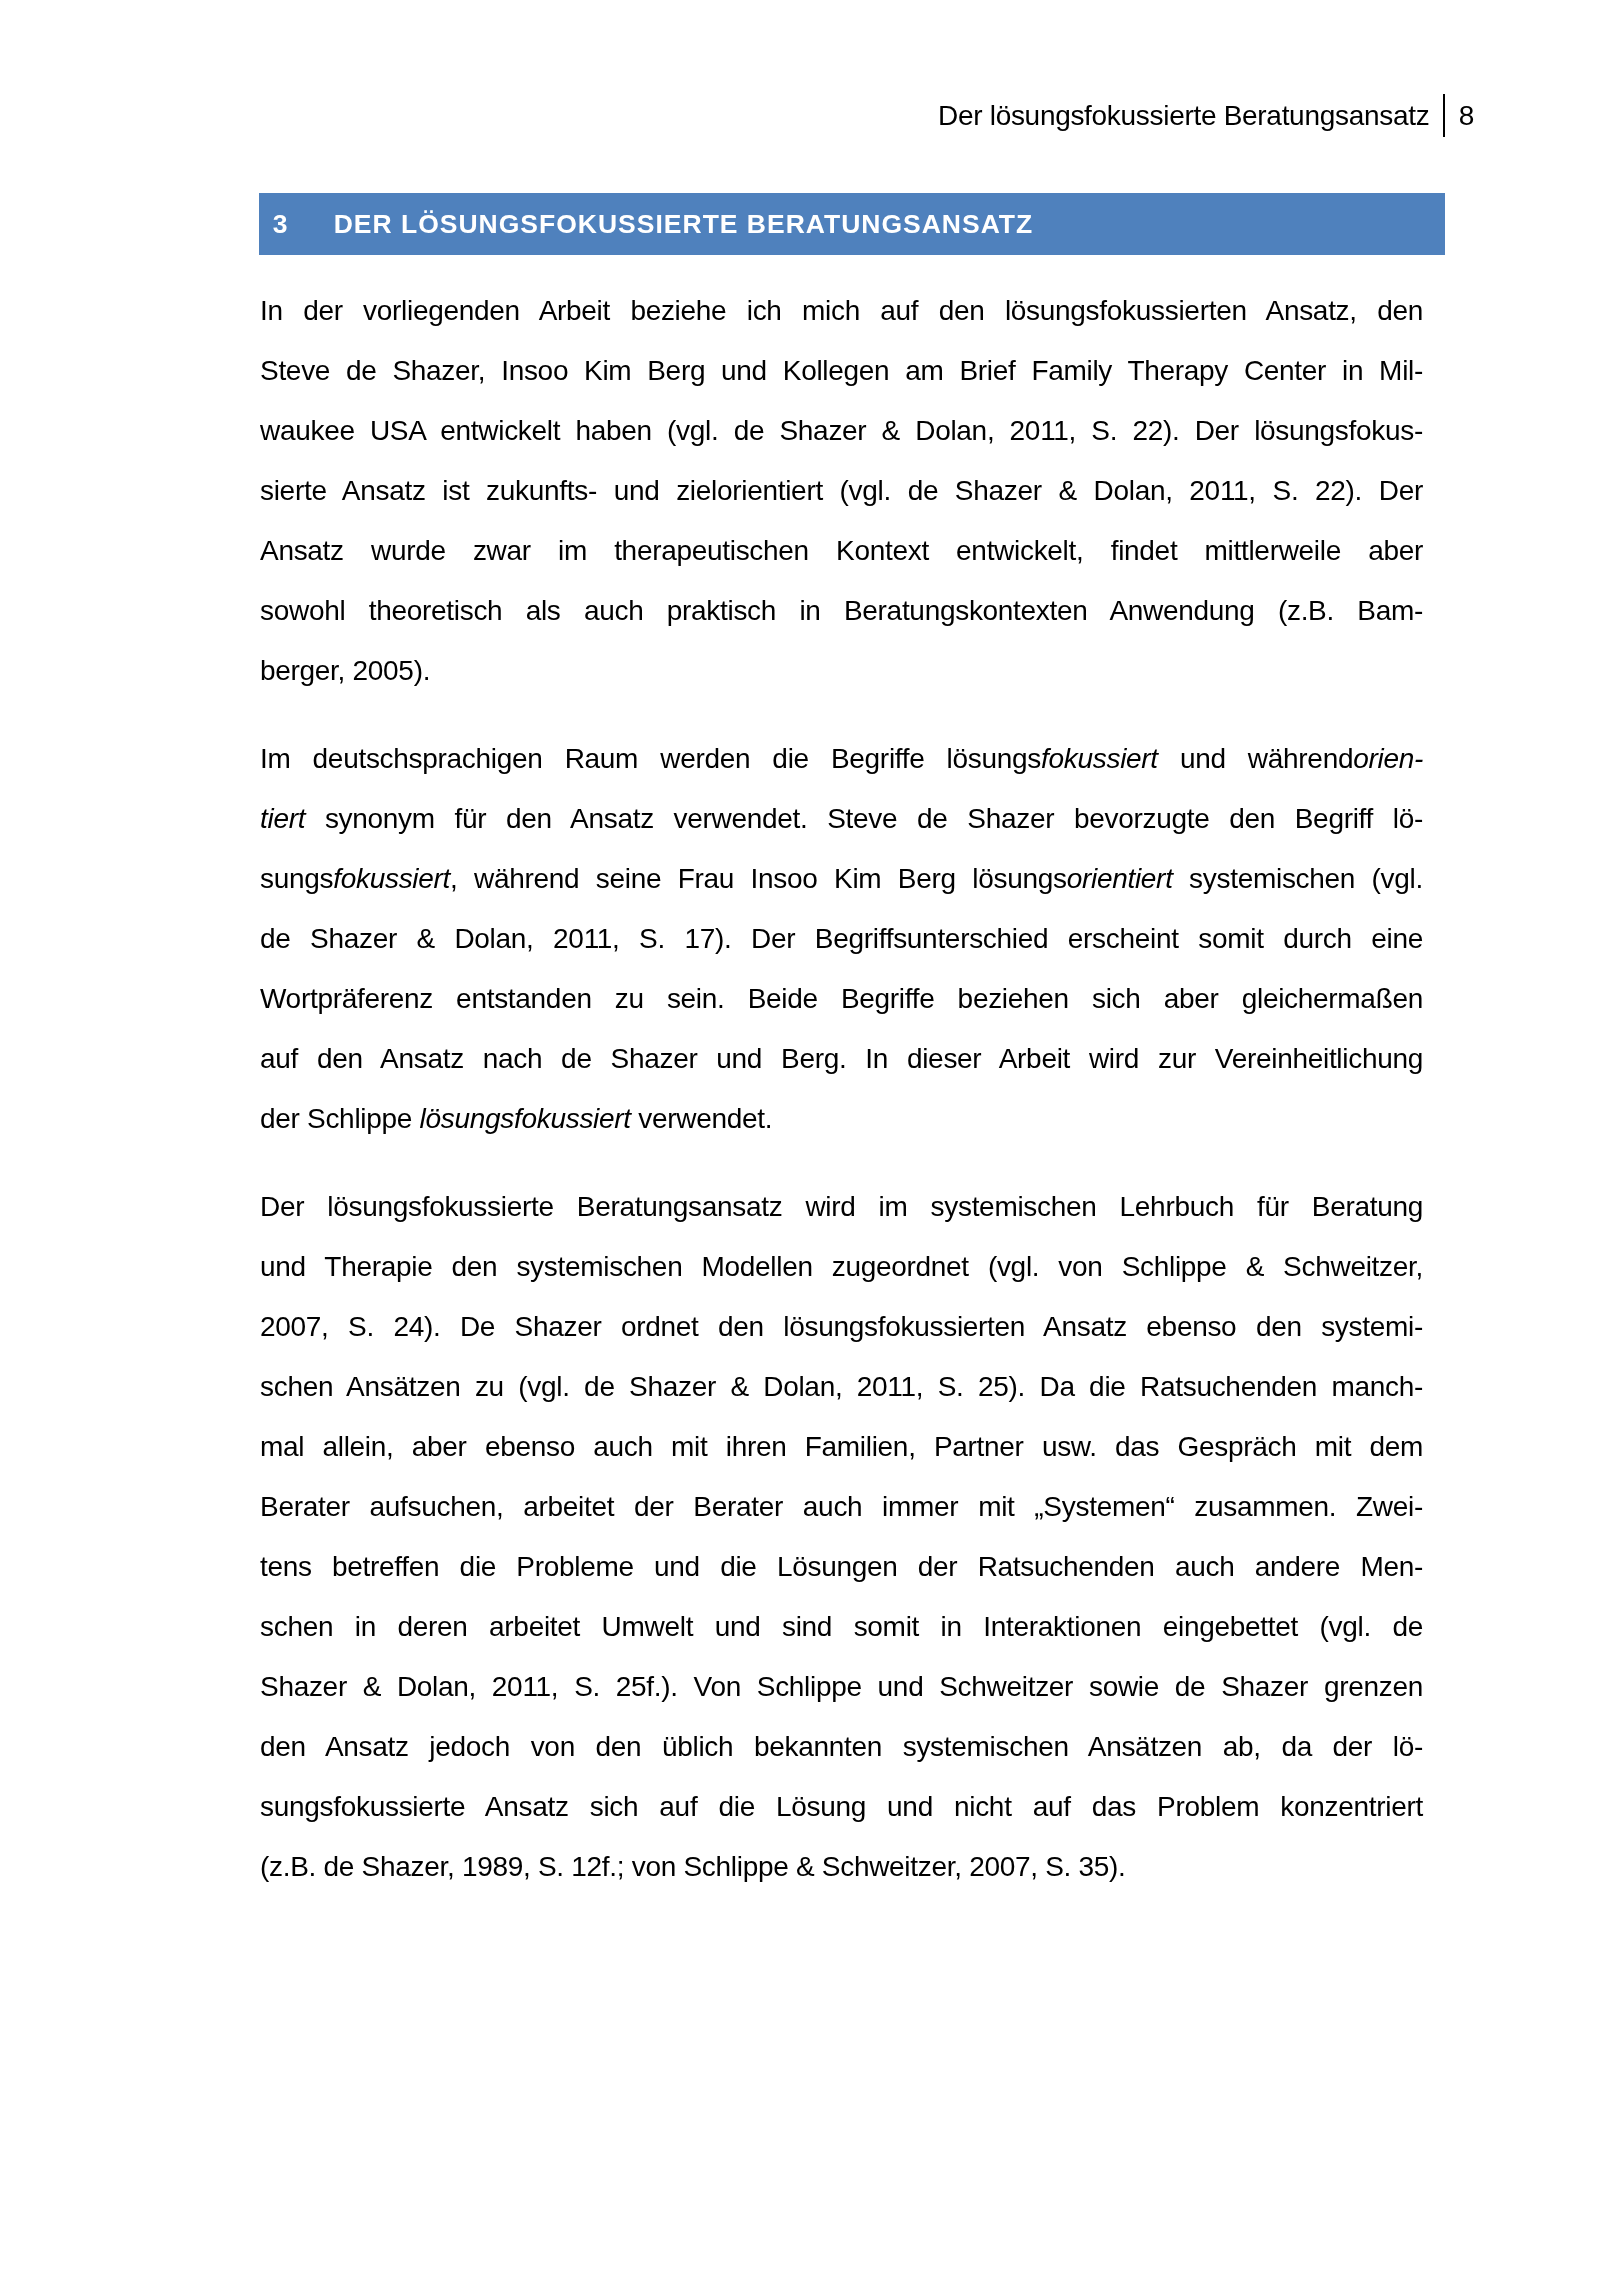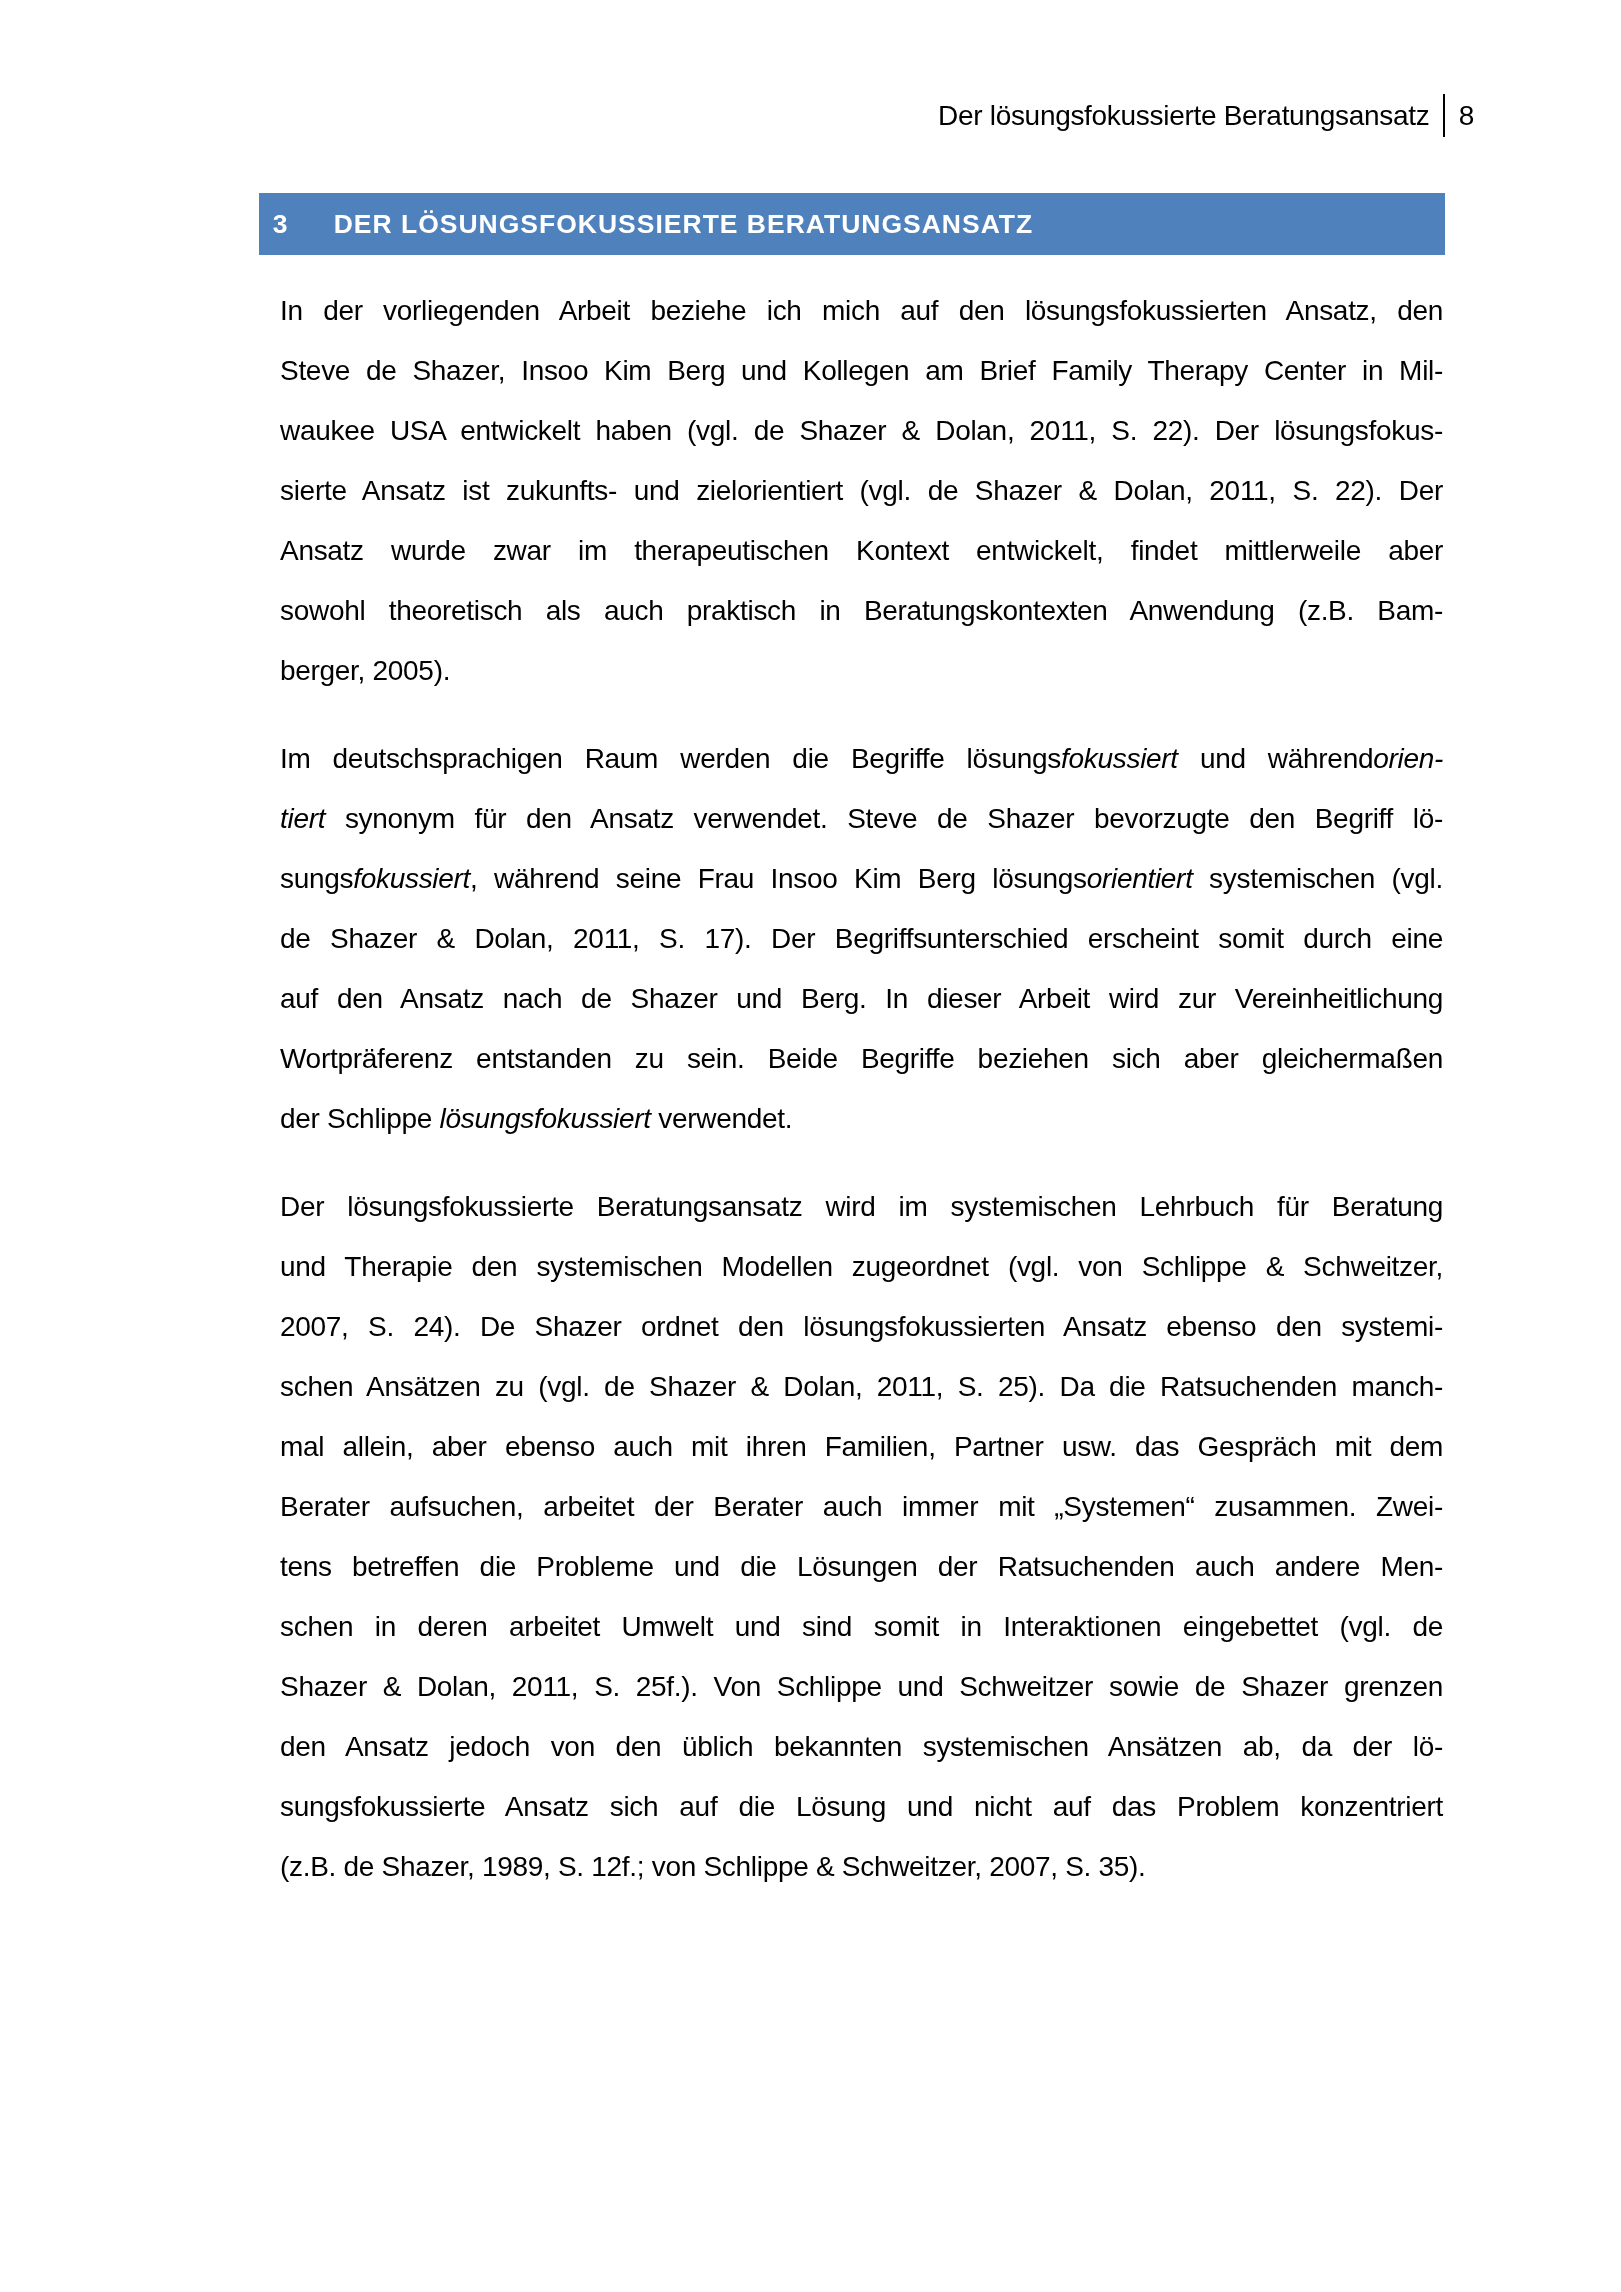--- a/index.html
+++ b/index.html
@@ -5,21 +5,21 @@
     html, body { margin: 0; padding: 0; background: #ffffff; }
     body { width: 1621px; height: 2293px; position: relative; overflow: hidden;
            font-family: "Liberation Sans", sans-serif; color: #000; }
     .running-header { position: absolute; top: 94px; right: 147px; height: 43px;
            display: flex; align-items: center; font-size: 28px; letter-spacing: -0.3px; }
     .running-header .sep { width: 2px; height: 43px; background: #000; margin: 0 13.7px 0 13.7px; }
     .chapter-bar { position: absolute; left: 259px; top: 193px; width: 1186px; height: 62px;
            background: #4f81bd; color: #fff; display: flex; align-items: center;
            font-weight: bold; font-size: 26.5px; letter-spacing: 1px; }
     .chapter-bar .num { margin-left: 13.7px; width: 61px; }
-    .body-text { position: absolute; left: 280px; width: 1163px; top: 281px;
+    .body-text { position: absolute; left: 260px; width: 1163px; top: 281px;
            font-size: 28px; line-height: 60px; text-align: justify; letter-spacing: -0.3px; }
     .para { margin: 0 0 28px 0; }
     .line { display: block; text-align: justify; text-align-last: justify; white-space: nowrap; }
     .line.last { text-align-last: left; }
     em { font-style: italic; }
   </style>
 </head>
 <body>
 
 <div class="running-header">
@@ -41,22 +41,22 @@
       <span class="line"><span>sierte Ansatz ist zukunfts- und zielorientiert (vgl. de Shazer &amp; Dolan, 2011, S. 22). Der</span></span>
       <span class="line"><span>Ansatz wurde zwar im therapeutischen Kontext entwickelt, findet mittlerweile aber</span></span>
       <span class="line"><span>sowohl theoretisch als auch praktisch in Beratungskontexten Anwendung (z.B. Bam-</span></span>
       <span class="line last"><span>berger, 2005).</span></span>
     </div>
     <div class="para">
       <span class="line"><span>Im deutschsprachigen Raum werden die Begriffe lösungs</span><em>fokussiert</em><span> und während</span><em>orien-</em></span>
       <span class="line"><span></span><em>tiert</em><span> synonym für den Ansatz verwendet. Steve de Shazer bevorzugte den Begriff lö-</span></span>
       <span class="line"><span>sungs</span><em>fokussiert</em><span>, während seine Frau Insoo Kim Berg lösungs</span><em>orientiert</em><span> systemischen (vgl.</span></span>
       <span class="line"><span>de Shazer &amp; Dolan, 2011, S. 17). Der Begriffsunterschied erscheint somit durch eine</span></span>
+      <span class="line"><span>Wortpräferenz entstanden zu sein. Beide Begriffe beziehen sich aber gleichermaßen</span></span>
       <span class="line"><span>auf den Ansatz nach de Shazer und Berg. In dieser Arbeit wird zur Vereinheitlichung</span></span>
-      <span class="line"><span>Wortpräferenz entstanden zu sein. Beide Begriffe beziehen sich aber gleichermaßen</span></span>
       <span class="line last"><span>der Schlippe </span><em>lösungsfokussiert</em><span> verwendet.</span></span>
     </div>
     <div class="para">
       <span class="line"><span>Der lösungsfokussierte Beratungsansatz wird im systemischen Lehrbuch für Beratung</span></span>
       <span class="line"><span>und Therapie den systemischen Modellen zugeordnet (vgl. von Schlippe &amp; Schweitzer,</span></span>
       <span class="line"><span>2007, S. 24). De Shazer ordnet den lösungsfokussierten Ansatz ebenso den systemi-</span></span>
       <span class="line"><span>schen Ansätzen zu (vgl. de Shazer &amp; Dolan, 2011, S. 25). Da die Ratsuchenden manch-</span></span>
       <span class="line"><span>mal allein, aber ebenso auch mit ihren Familien, Partner usw. das Gespräch mit dem</span></span>
       <span class="line"><span>Berater aufsuchen, arbeitet der Berater auch immer mit „Systemen“ zusammen. Zwei-</span></span>
       <span class="line"><span>tens betreffen die Probleme und die Lösungen der Ratsuchenden auch andere Men-</span></span>

